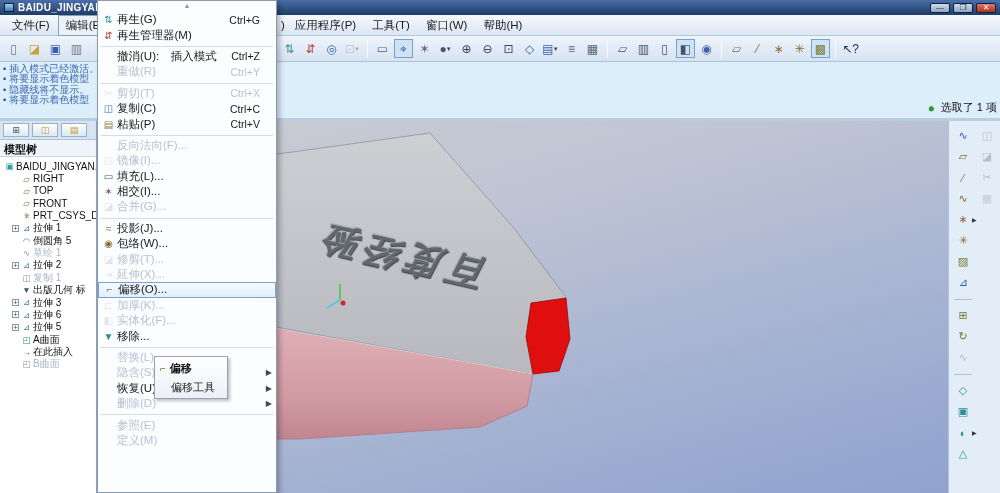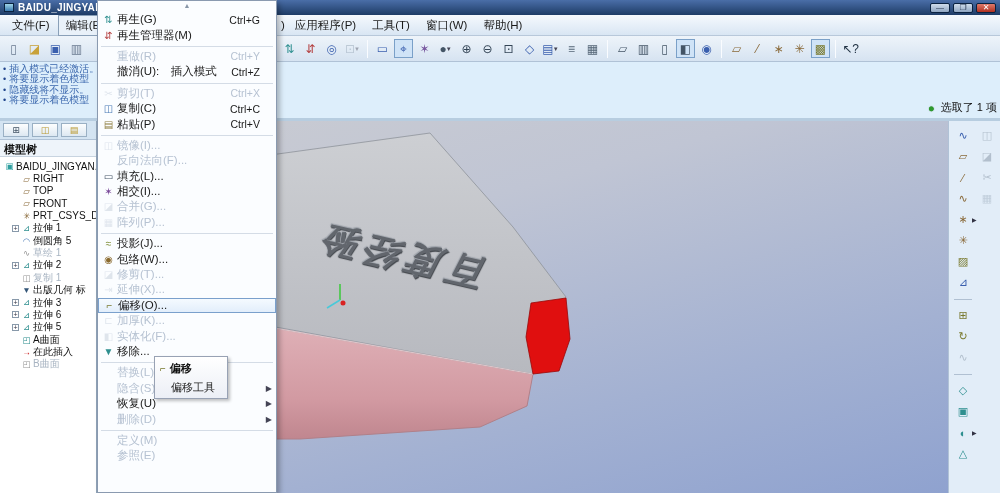--- a/index.html
+++ b/index.html
@@ -327,70 +327,66 @@
         <div class="menu-item">
           <span class="mi-icon" style="color: rgb(46, 143, 143);">⇅</span>
           <span class="mi-label">再生(G)</span>
           <span class="mi-shortcut">Ctrl+G</span>
         </div>
         <div class="menu-item">
           <span class="mi-icon" style="color: rgb(178, 58, 58);">⇵</span>
           <span class="mi-label">再生管理器(M)</span>
         </div>
         <div class="menu-sep"></div>
+        <div class="menu-item">
+          <span class="mi-icon"></span>
+          <span class="mi-label">撤消(U):　插入模式</span>
+          <span class="mi-shortcut">Ctrl+Z</span>
+        </div>
         <div class="menu-item disabled">
           <span class="mi-icon"></span>
           <span class="mi-label">重做(R)</span>
           <span class="mi-shortcut">Ctrl+Y</span>
-        </div>
-        <div class="menu-item">
-          <span class="mi-icon"></span>
-          <span class="mi-label">撤消(U):　插入模式</span>
-          <span class="mi-shortcut">Ctrl+Z</span>
         </div>
         <div class="menu-sep"></div>
         <div class="menu-item disabled">
           <span class="mi-icon">✂</span>
           <span class="mi-label">剪切(T)</span>
           <span class="mi-shortcut">Ctrl+X</span>
         </div>
         <div class="menu-item">
           <span class="mi-icon" style="color: rgb(74, 122, 181);">◫</span>
           <span class="mi-label">复制(C)</span>
           <span class="mi-shortcut">Ctrl+C</span>
         </div>
         <div class="menu-item">
           <span class="mi-icon" style="color: rgb(138, 122, 58);">▤</span>
           <span class="mi-label">粘贴(P)</span>
           <span class="mi-shortcut">Ctrl+V</span>
         </div>
         <div class="menu-sep"></div>
         <div class="menu-item disabled">
+          <span class="mi-icon"></span>
+          <span class="mi-label">反向法向(F)...</span>
+        </div>
+        <div class="menu-item disabled">
           <span class="mi-icon">◫</span>
           <span class="mi-label">镜像(I)...</span>
         </div>
-        <div class="menu-item disabled">
-          <span class="mi-icon"></span>
-          <span class="mi-label">反向法向(F)...</span>
-        </div>
         <div class="menu-item">
           <span class="mi-icon" style="color: rgb(68, 85, 102);">▭</span>
           <span class="mi-label">填充(L)...</span>
         </div>
         <div class="menu-item">
           <span class="mi-icon" style="color: rgb(122, 74, 154);">✶</span>
           <span class="mi-label">相交(I)...</span>
         </div>
         <div class="menu-item disabled">
           <span class="mi-icon">◪</span>
           <span class="mi-label">合并(G)...</span>
-        </div>
-        <div class="menu-item disabled">
-          <span class="mi-icon">▦</span>
-          <span class="mi-label">阵列(P)...</span>
         </div>
         <div class="menu-sep"></div>
         <div class="menu-item">
           <span class="mi-icon" style="color: rgb(122, 138, 46);">≈</span>
           <span class="mi-label">投影(J)...</span>
         </div>
         <div class="menu-item">
           <span class="mi-icon" style="color: rgb(138, 106, 46);">◉</span>
           <span class="mi-label">包络(W)...</span>
         </div>
@@ -434,25 +430,25 @@
           <span class="mi-arrow">▶</span>
         </div>
         <div class="menu-item disabled">
           <span class="mi-icon"></span>
           <span class="mi-label">删除(D)</span>
           <span class="mi-arrow">▶</span>
         </div>
         <div class="menu-sep"></div>
         <div class="menu-item disabled">
           <span class="mi-icon"></span>
+          <span class="mi-label">参照(E)</span>
+        </div>
+        <div class="menu-item disabled">
+          <span class="mi-icon"></span>
           <span class="mi-label">定义(M)</span>
-        </div>
-        <div class="menu-item disabled">
-          <span class="mi-icon"></span>
-          <span class="mi-label">参照(E)</span>
         </div>
       </div>
   </div>
 
   <div class="tooltip">
     <div class="tt-row1">
       <span class="tt-icon">⌐</span>
       <span>偏移</span>
     </div>
     <div class="tt-row2">偏移工具</div>

